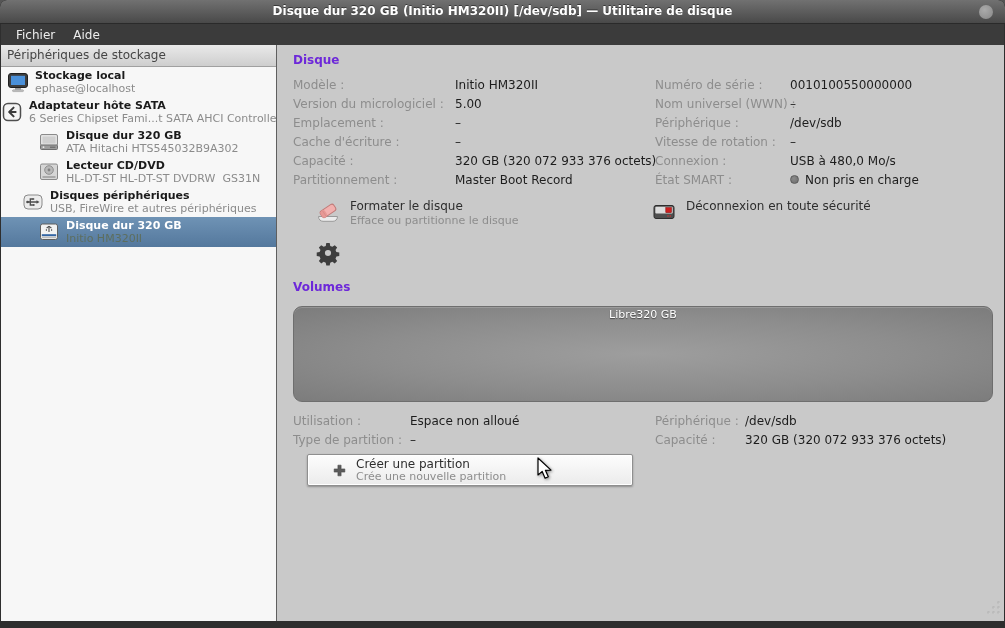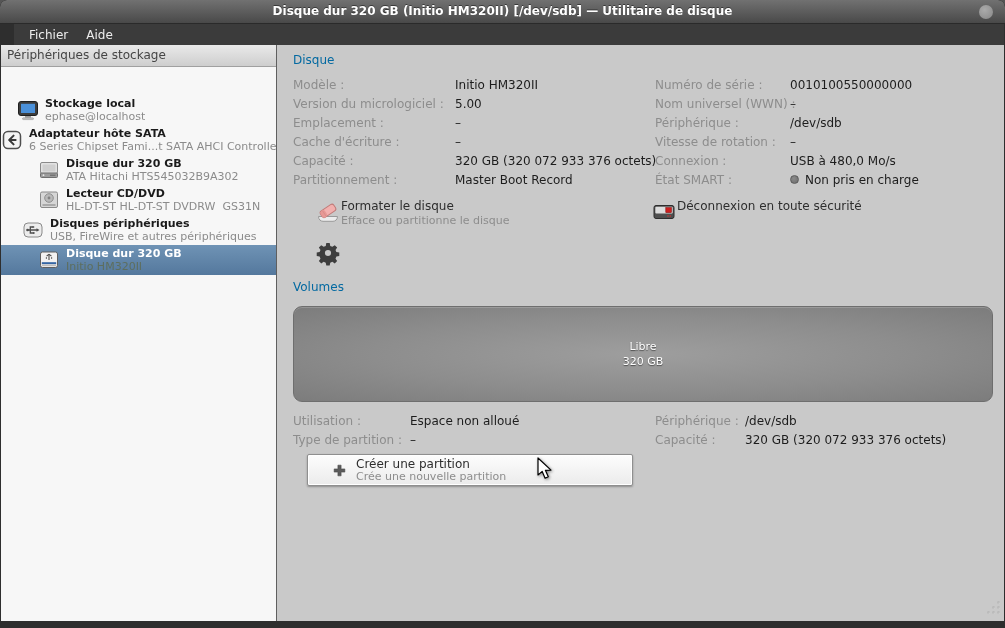--- a/index.html
+++ b/index.html
@@ -13,21 +13,21 @@
   
   .titlebar { position:absolute; top:0; left:0; right:0; height:24px;
               background:linear-gradient(#717171,#494949);
               border-radius:7px 7px 0 0; border-bottom:1px solid #2a2a2a; }
   .title { text-align:center; line-height:23px; color:#fff; font-size:12px; font-weight:bold;
            text-shadow:0 -1px 0 rgba(0,0,0,.45); }
   .tb-btn { position:absolute; right:12px; top:5px; width:14px; height:14px; border-radius:50%;
             background:radial-gradient(circle at 40% 35%, #ababab, #878787); }
 
   
-  .menubar { position:absolute; top:24px; left:14px; right:1px; height:21px; background:#3b3b3b;
+  .menubar { position:absolute; top:24px; left:1px; right:1px; height:21px; background:#3b3b3b;
              display:flex; align-items:center; padding-left:6px; }
   .menu-item { color:#ededed; font-size:12px; padding:2px 9px; }
 
   
   .appbody { position:absolute; top:45px; left:1px; right:1px; bottom:7px; display:flex; }
 
   
   .sidebar { width:276px; flex:none; background:#f7f7f7; border-right:1px solid #5f5f5f;
              display:flex; flex-direction:column; overflow:hidden; }
   .side-header { height:22px; flex:none; background:linear-gradient(#e9e9e9,#cecece);
@@ -38,46 +38,46 @@
   .icon22 svg { width:22px; height:22px; display:block; }
   .si-text { overflow:hidden; }
   .si-title { font-size:11px; font-weight:bold; color:#1b1b1b; line-height:13px; white-space:pre; }
   .si-sub { font-size:11px; color:#8b8b8b; line-height:13px; white-space:pre; }
   .side-item.sel { background:linear-gradient(#6f93b5,#54789d); }
   .side-item.sel .si-title { color:#fff; }
   .side-item.sel .si-sub { color:#5d6e5e; }
 
   
   .main { flex:1; position:relative; background:#c9c9c9; padding:4px 12px 0 16px; overflow:hidden; }
-  .sect-h { font-size:12px; font-weight:normal; color:#0369a1; margin:4px 0 8px 0; height:14px; }
+  .sect-h { font-size:12px; font-weight:bold; color:#6d28d9; margin:4px 0 8px 0; height:14px; }
   .fields { display:flex; }
   .fcol { display:block; }
   .fcol-left { width:362px; flex:none; }
   .fcol-right { flex:1; }
   .frow { display:flex; height:19px; align-items:center; font-size:12px; }
   .flabel { color:#8d8d8d; flex:none; white-space:pre; }
   .fvalue { color:#1d1d1d; white-space:pre; display:flex; align-items:center; }
   .dot { width:9px; height:9px; border-radius:50%; flex:none;
          background:radial-gradient(circle at 40% 35%, #8a8a8a, #6b6b6b);
          border:1px solid #5c5c5c; display:inline-block; margin-right:6px; }
 
   
   .actions { margin:10px 0 0 22px; display:grid; grid-template-columns:336px 1fr; row-gap:13px; }
-  .action { display:flex; align-items:flex-start; }
+  .action { display:flex; gap:9px; align-items:flex-start; }
   .a-icon { width:26px; height:26px; flex:none; }
   .a-icon svg { width:26px; height:26px; display:block; }
   .a-title { font-size:12px; color:#2e2e2e; line-height:15px; white-space:pre; }
   .a-sub { font-size:11px; color:#8d8d8d; line-height:13px; white-space:pre; }
 
   
   .vol-h { margin:14px 0 0 0; }
   .vol-box { margin-top:12px; height:96px; width:700px; border-radius:9px;
              background:radial-gradient(ellipse at 50% 50%, #9e9e9e 0%, #8d8d8d 55%, #7c7c7c 100%);
              border:1px solid #6e6e6e; box-shadow:inset 0 1px 0 rgba(255,255,255,.18);
-             display:flex; flex-direction:column; align-items:center; justify-content:center; }
+             display:flex; flex-direction:row; justify-content:center; }
   .vol-line { font-size:11px; color:#fff; line-height:15px; text-align:center;
               text-shadow:0 1px 1px rgba(0,0,0,.5); }
   .vol-fields { margin-top:9px; }
 
   
   .create-btn { margin:5px 0 0 14px; width:326px; height:32px; border:1px solid #8f8f8f;
                 border-radius:2px; background:linear-gradient(#fdfdfd,#ebebeb);
                 box-shadow:inset 0 0 0 1px #ffffff, 0 1px 2px rgba(0,0,0,.3);
                 display:flex; align-items:center; gap:9px; padding-left:24px; }
   .cb-icon { width:15px; height:15px; flex:none; }
@@ -103,21 +103,21 @@
   <div class="menubar">
     <span class="menu-item">Fichier</span>
     <span class="menu-item">Aide</span>
   </div>
 
   <div class="appbody">
 
     <div class="sidebar">
       <div class="side-header">Périphériques de stockage</div>
       <div id="sidebar-items">
-          <div class="side-item" style="padding-left: 16px; margin-top: 28px;">
+          <div class="side-item" style="padding-left: 6px;">
             <span class="icon22">
               <svg viewBox="0 0 22 22">
                 <rect x="1.5" y="2.5" width="19" height="14" rx="2.5" fill="#3d3d3d" stroke="#1f1f1f"></rect>
                 <rect x="4" y="4.8" width="14" height="9.2" fill="#4a90d9"></rect>
                 <rect x="8" y="17" width="6" height="1.8" fill="#9a9a9a"></rect>
                 <rect x="5.5" y="18.8" width="11" height="1.8" rx="0.9" fill="#c2c2c2" stroke="#8a8a8a" stroke-width="0.5"></rect>
               </svg>
             </span>
             <div class="si-text">
               <div class="si-title">Stockage local</div>

